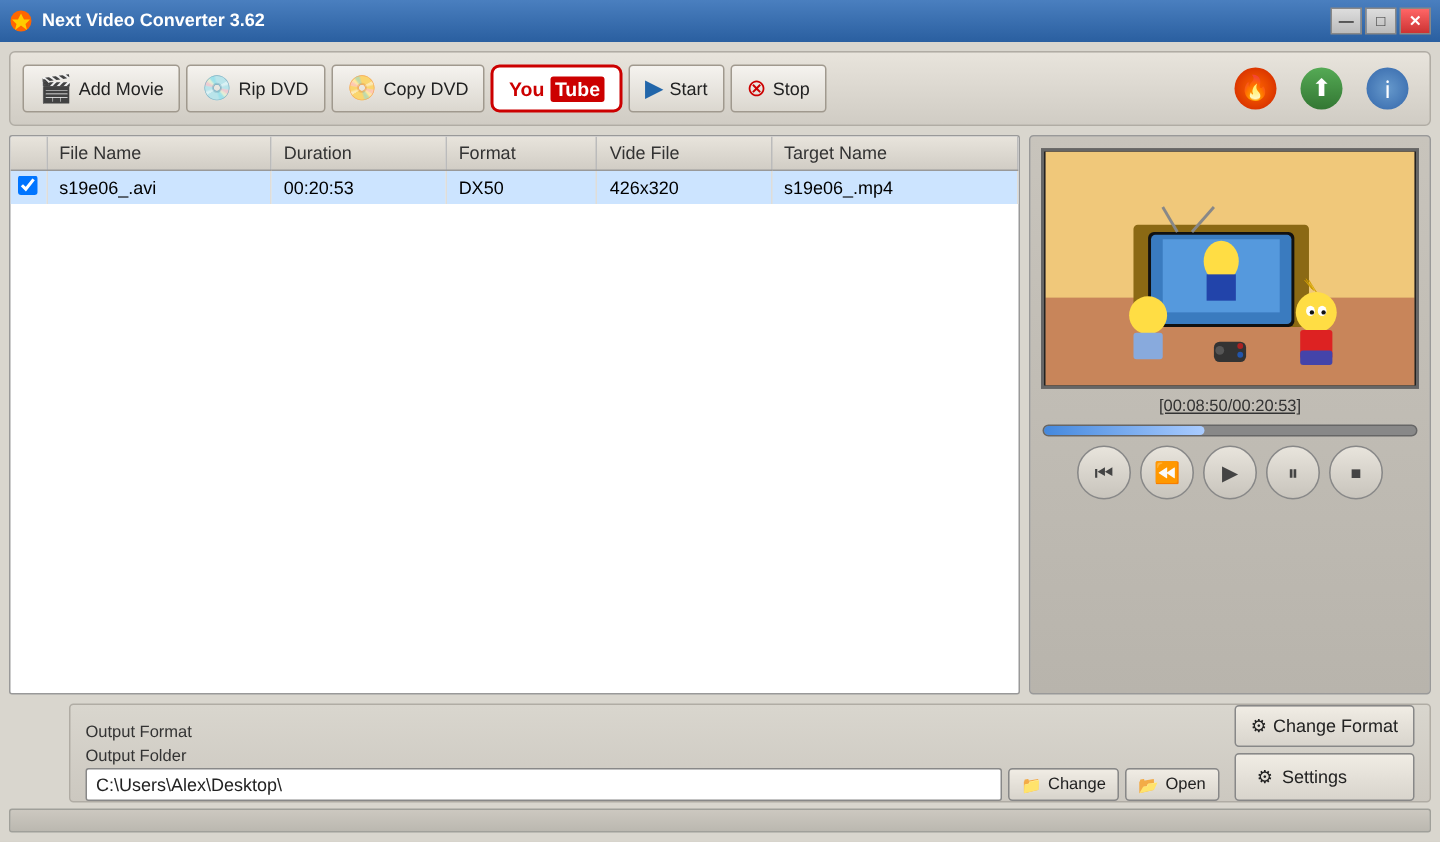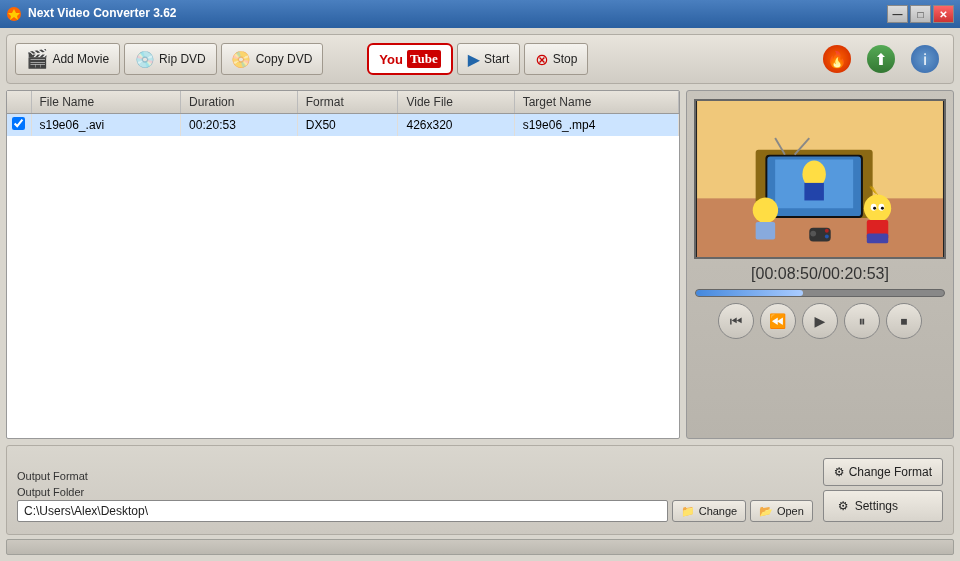--- a/index.html
+++ b/index.html
@@ -83,21 +83,20 @@
       cursor: pointer;
       font-size: 12px;
       color: #222;
       height: 32px;
     }
     .toolbar-btn.youtube-btn {
       background: #fff;
       border: 2px solid #cc0000;
       border-radius: 6px;
       padding: 4px 10px;
-      margin-left: 40px;
     }
     .toolbar-btn.stop-btn {
       background: linear-gradient(to bottom, #f5f3ef, #dbd7cf);
     }
     .toolbar-spacer { flex: 1; }
     .toolbar-icon-btn {
       width: 40px;
       height: 36px;
       background: transparent;
       border: none;
@@ -182,22 +181,23 @@
     }
     .preview-video {
       width: 252px;
       height: 160px;
       background: #222;
       border: 2px solid #666;
       overflow: hidden;
       position: relative;
     }
     .preview-time {
-      font-size: 16px;
+      font-size: 11px;
       color: #333;
+      text-decoration: underline;
     }
     .progress-bar-container {
       width: 100%;
       height: 8px;
       background: #888;
       border-radius: 4px;
       border: 1px solid #666;
       overflow: hidden;
     }
     .progress-bar-fill {
@@ -223,24 +223,25 @@
       font-size: 14px;
       color: #444;
     }
 
     
     .bottom-section {
       margin-top: 6px;
       background: linear-gradient(to bottom, #d9d6ce, #ccc8c0);
       border: 1px solid #b0aca4;
       border-radius: 3px;
-      padding: 12px 10px;
+      padding: 0 10px;
       display: flex;
       gap: 10px;
       align-items: flex-end;
+      margin-left: 40px;
     }
     .output-fields {
       flex: 1;
       display: flex;
       flex-direction: column;
       gap: 4px;
     }
     .field-row {
       display: flex;
       flex-direction: column;
@@ -325,21 +326,21 @@
     }
 
     
     .simpsons-svg {
       width: 100%;
       height: 100%;
     }
 
     
     .yt-you { color: #cc0000; font-weight: bold; font-size: 13px; }
-    .yt-tube { background: #cc0000; color: white; padding: 1px 3px; border-radius: 2px; font-weight: bold; font-size: 13px; font-family: Liberation Serif, serif; }
+    .yt-tube { background: #cc0000; color: white; padding: 1px 3px; border-radius: 2px; font-weight: bold; font-size: 13px; }
   </style>
 </head>
 <body>
 
 <div class="title-bar">
   <div class="title-bar-left">
     <svg class="title-icon" viewBox="0 0 16 16">
       <circle cx="8" cy="8" r="7" fill="#ff6600"></circle>
       <polygon points="8,3 10,7 14,7 11,10 12,14 8,11 4,14 5,10 2,7 6,7" fill="#ffcc00"></polygon>
     </svg>

